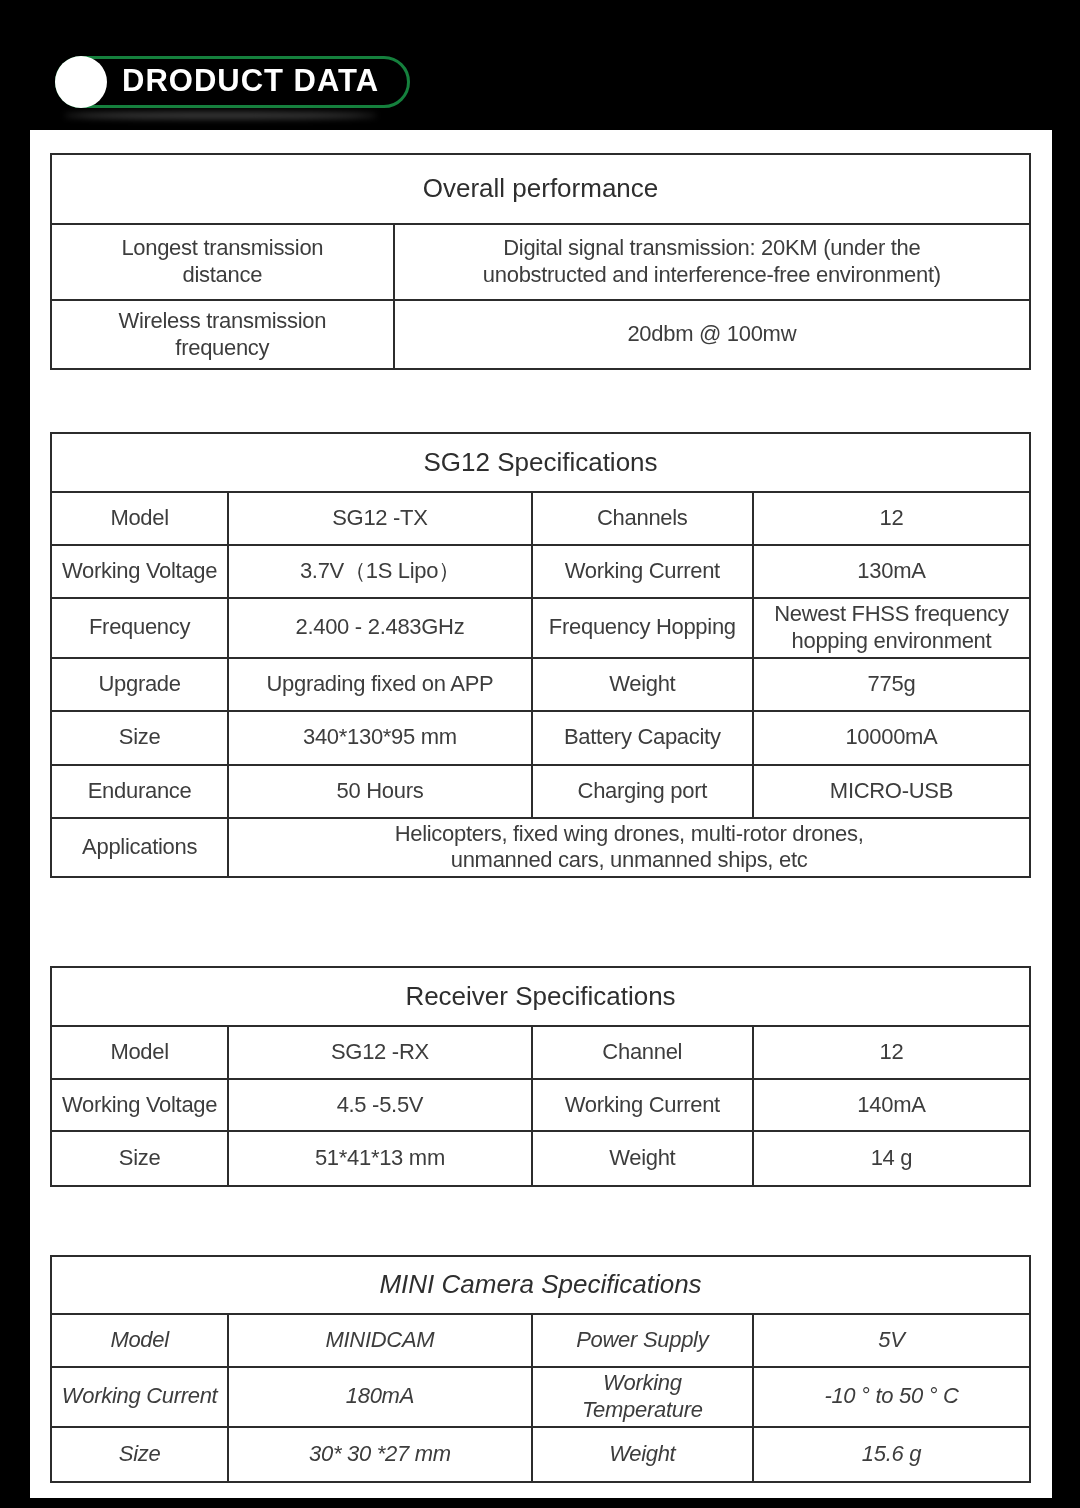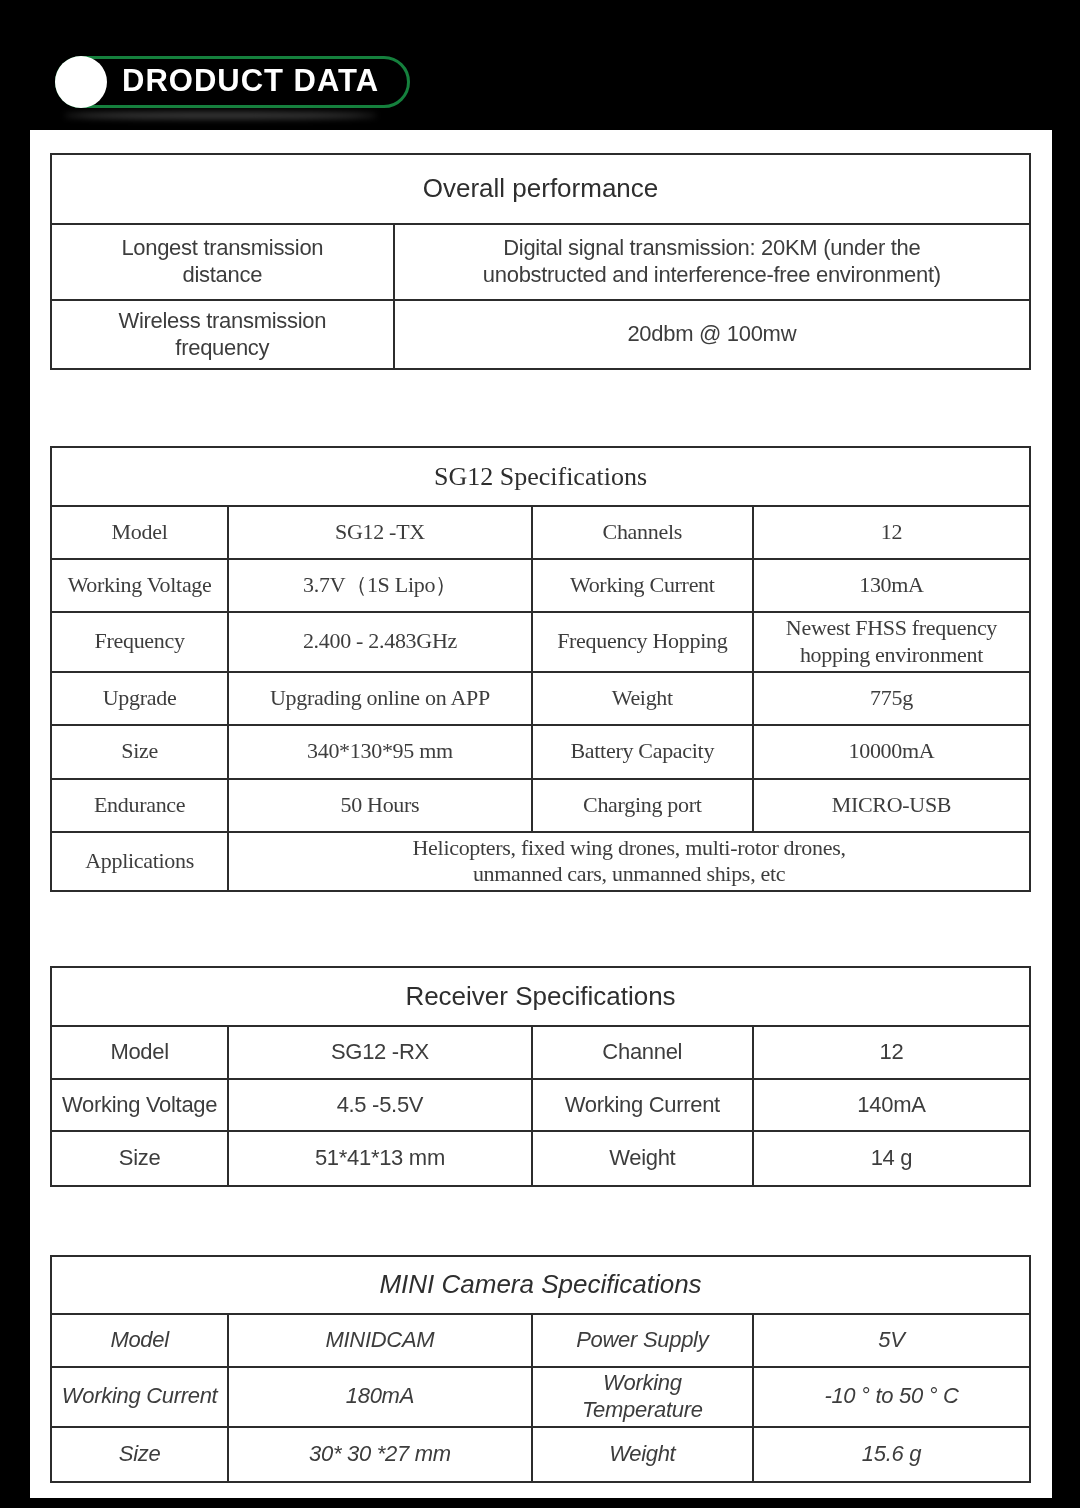--- a/index.html
+++ b/index.html
@@ -90,21 +90,21 @@
     padding: 2px 6px;
     overflow: hidden;
   }
   table.spec th.title {
     font-size: 26px;
     font-weight: 400;
     color: #2e2e2e;
     letter-spacing: 0;
   }
   #table-overall   { top: 153px; }
-  #table-sg12      { top: 446px; font-family: Liberation Serif, serif; }
+  #table-sg12      { top: 432px; }
   #table-receiver  { top: 966px; }
   #table-camera    { top: 1255px; font-style: italic; }
 </style>
 </head>
 <body>
 
 <div class="page">
 
   <div class="badge">
     <span class="badge-circle"></span>
@@ -161,21 +161,21 @@
     </tr>
     <tr style="height:52px">
       <td>Frequency</td>
       <td>2.400 - 2.483GHz</td>
       <td>Frequency Hopping</td>
       <td>Newest FHSS frequency
 hopping environment</td>
     </tr>
     <tr style="height:53px">
       <td>Upgrade</td>
-      <td>Upgrading online on APP</td>
+      <td>Upgrading fixed on APP</td>
       <td>Weight</td>
       <td>775g</td>
     </tr>
     <tr style="height:54px">
       <td>Size</td>
       <td>340*130*95 mm</td>
       <td>Battery Capacity</td>
       <td>10000mA</td>
     </tr>
     <tr style="height:53px">

